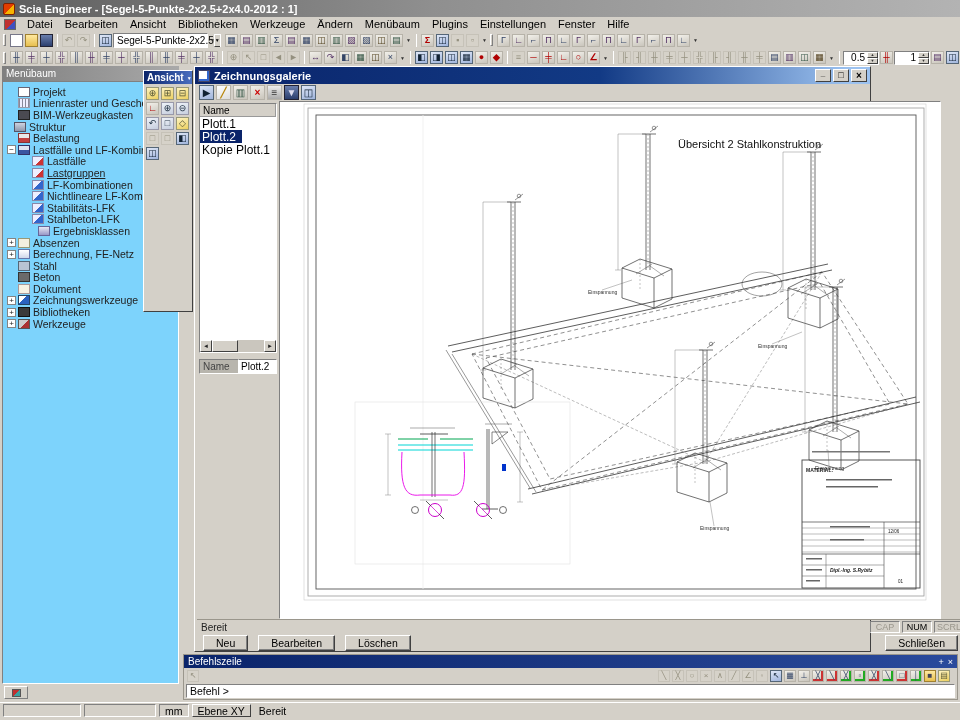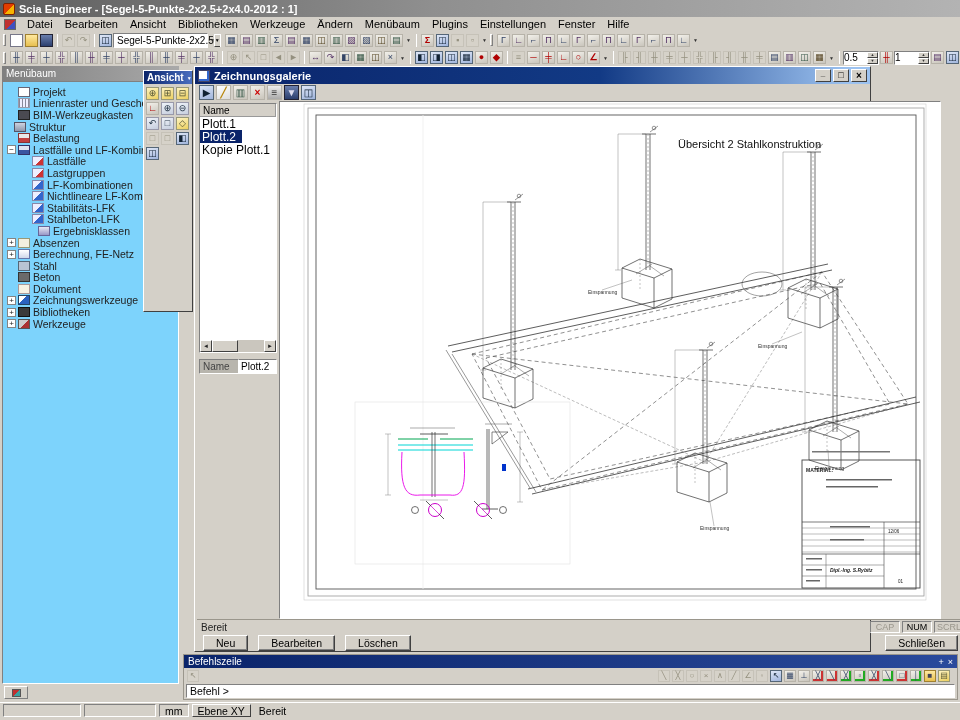--- a/index.html
+++ b/index.html
@@ -32,21 +32,21 @@
 .ic-printer{background:linear-gradient(180deg,#eee,#aaa);color:#333}
 .ic-g1{color:#334466}.ic-g2{color:#553366}.ic-g3{color:#335544}.ic-g4{color:#554422}
 .ic-dr{box-shadow:inset -4px -4px 0 -2px #c33}
 .ic-dg{box-shadow:inset -4px -4px 0 -2px #2a2}
 .drop{width:9px;height:13px;display:inline-flex;align-items:center;justify-content:center;flex:none}
 .drop::after{content:"▼";font-size:5px;color:#333}
 .combo{display:flex;align-items:center;height:15px;border:1px solid;border-color:#808080 #fff #fff #808080;background:#fff;width:95px;font-size:10px;padding-left:3px;flex:none;white-space:nowrap}
 .cbtn{margin-left:auto;width:14px;height:13px;background:#d4d0c8;border:1px solid;border-color:#fff #404040 #404040 #fff;display:flex;align-items:center;justify-content:center}
 .cbtn::after{content:"▼";font-size:5px}
 .spin{display:flex;height:14px;border:1px solid;border-color:#808080 #fff #fff #808080;background:#fff;width:36px;font-size:10px;align-items:center;flex:none}
-.spin .val{flex:1;padding-right:2px}
+.spin .val{flex:1;text-align:right;padding-right:2px}
 .spb{width:11px;height:12px;display:flex;flex-direction:column}
 .spb span{flex:1;background:#d4d0c8;border:1px solid;border-color:#fff #404040 #404040 #fff;font-size:4px;line-height:4px;text-align:center;color:#333}
 
 #menubaum{left:2px;top:66px;width:177px;height:618px;background:#d4d0c8;z-index:2}
 .pcap{height:15px;background:linear-gradient(90deg,#7f7f7f,#a9a9a9);color:#fff;font-size:10px;display:flex;align-items:center;padding-left:4px}
 #tree{position:absolute;left:0;top:15px;width:177px;bottom:0;background:#7dd3fc;border:1px solid;border-color:#808080 #fff #fff #808080;padding-top:4px;overflow:hidden}
 .trow{display:flex;align-items:center;height:11.6px;white-space:nowrap;color:#222}
 .pbox{width:9px;height:9px;border:1px solid #848484;background:#fff;font-size:8px;line-height:7px;text-align:center;margin-right:2px;flex:none}
 .pspace{width:11px;flex:none}
 .ticon{width:12px;height:10px;flex:none;margin-right:3px;border:1px solid #99a;background:#dde}
@@ -349,21 +349,21 @@
       <div class="trow" style="padding-left: 4px;">
         <span class="pbox">−</span>
         <span class="ticon ti-loadcomb"></span>
         <span class="tlabel">Lastfälle und LF-Kombinationen</span>
       </div>
       <div class="trow" style="padding-left: 18px;">
         <span class="pspace"></span>
         <span class="ticon ti-lf"></span>
         <span class="tlabel">Lastfälle</span>
       </div>
-      <div class="trow" style="padding-left: 18px;">
+      <div class="trow" style="padding-left: 18px; text-decoration: underline;">
         <span class="pspace"></span>
         <span class="ticon ti-lf"></span>
         <span class="tlabel">Lastgruppen</span>
       </div>
       <div class="trow" style="padding-left: 18px;">
         <span class="pspace"></span>
         <span class="ticon ti-lfk"></span>
         <span class="tlabel">LF-Kombinationen</span>
       </div>
       <div class="trow" style="padding-left: 18px;">

